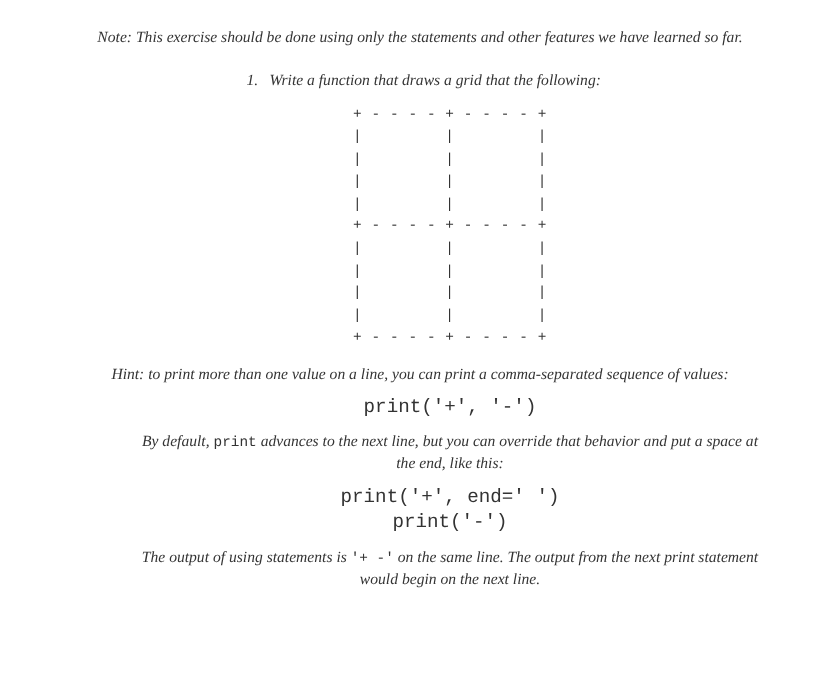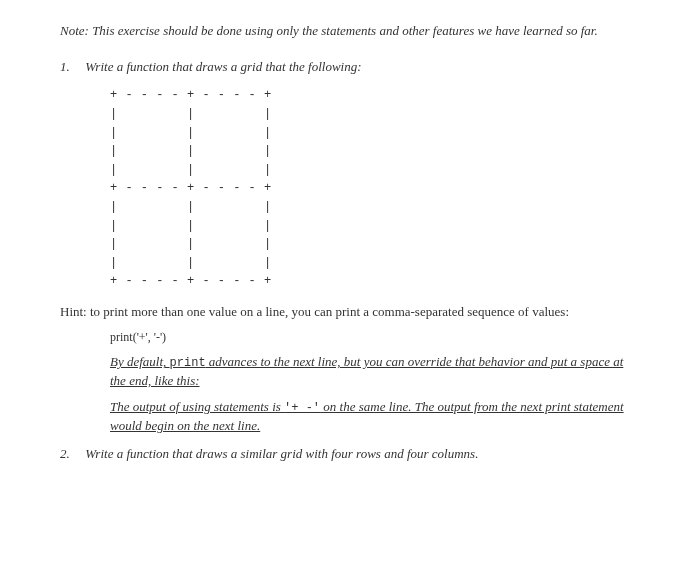--- a/index.html
+++ b/index.html
@@ -1,18 +1,19 @@
 <!DOCTYPE html>
 <html><head>
   <meta charset="utf-8">
   <style>
     * {
       margin: 0;
       padding: 0;
       box-sizing: border-box;
+      text-align: center;
     }
     body {
       width: 700px;
       height: 569px;
       background: #ffffff;
       font-family: Georgia, 'Times New Roman', serif;
       font-size: 13px;
       color: #333;
       padding: 22px 60px 20px 60px;
       line-height: 1.4;
@@ -39,40 +40,40 @@
     .grid-block {
       font-family: 'Courier New', monospace;
       font-size: 12px;
       line-height: 1.55;
       white-space: pre;
       margin: 10px 0 12px 50px;
       color: #333;
       letter-spacing: 0.5px;
     }
     .hint-block {
+      font-style: italic;
       margin-bottom: 8px;
     }
     .code-inline {
       font-family: 'Courier New', monospace;
       font-style: normal;
       font-size: 12px;
     }
     .code-block {
-      font-family: Liberation Serif, serif;
-      font-size: 12px;
+      font-family: Liberation Mono, monospace;
+      font-size: 16px;
       margin: 6px 0 8px 50px;
       white-space: pre;
       font-style: normal;
       line-height: 1.35;
     }
     .para-block {
       margin-left: 50px;
       font-style: italic;
       margin-bottom: 8px;
-      text-decoration: underline;
     }
     .item2 {
       margin-top: 4px;
     }
   </style>
 </head>
 <body>
 
 <div class="note">Note: This exercise should be done using only the statements and other features we have learned so far.</div>
 
@@ -96,23 +97,21 @@
     <div class="hint-block">
       <span>Hint: to print more than one value on a line, you can print a comma-separated sequence of values:</span>
     </div>
 
     <div class="code-block">print('+', '-')</div>
 
     <div class="para-block">
       <span>By default, </span><span class="code-inline">print</span><span> advances to the next line, but you can override that behavior and put a space at the end, like this:</span>
     </div>
 
+    <div class="code-block">print('+', end=' ')
+print('-')</div>
 
     <div class="para-block">
       <span>The output of using statements is </span><span class="code-inline">'+ -'</span><span> on the same line. The output from the next print statement would begin on the next line.</span>
     </div>
   </li>
 
-  <li class="list-item item2">
-    <span class="item-number">2.</span>
-    <span class="item-text">Write a function that draws a similar grid with four rows and four columns.</span>
-  </li>
 </ol>
 
 </body></html>

